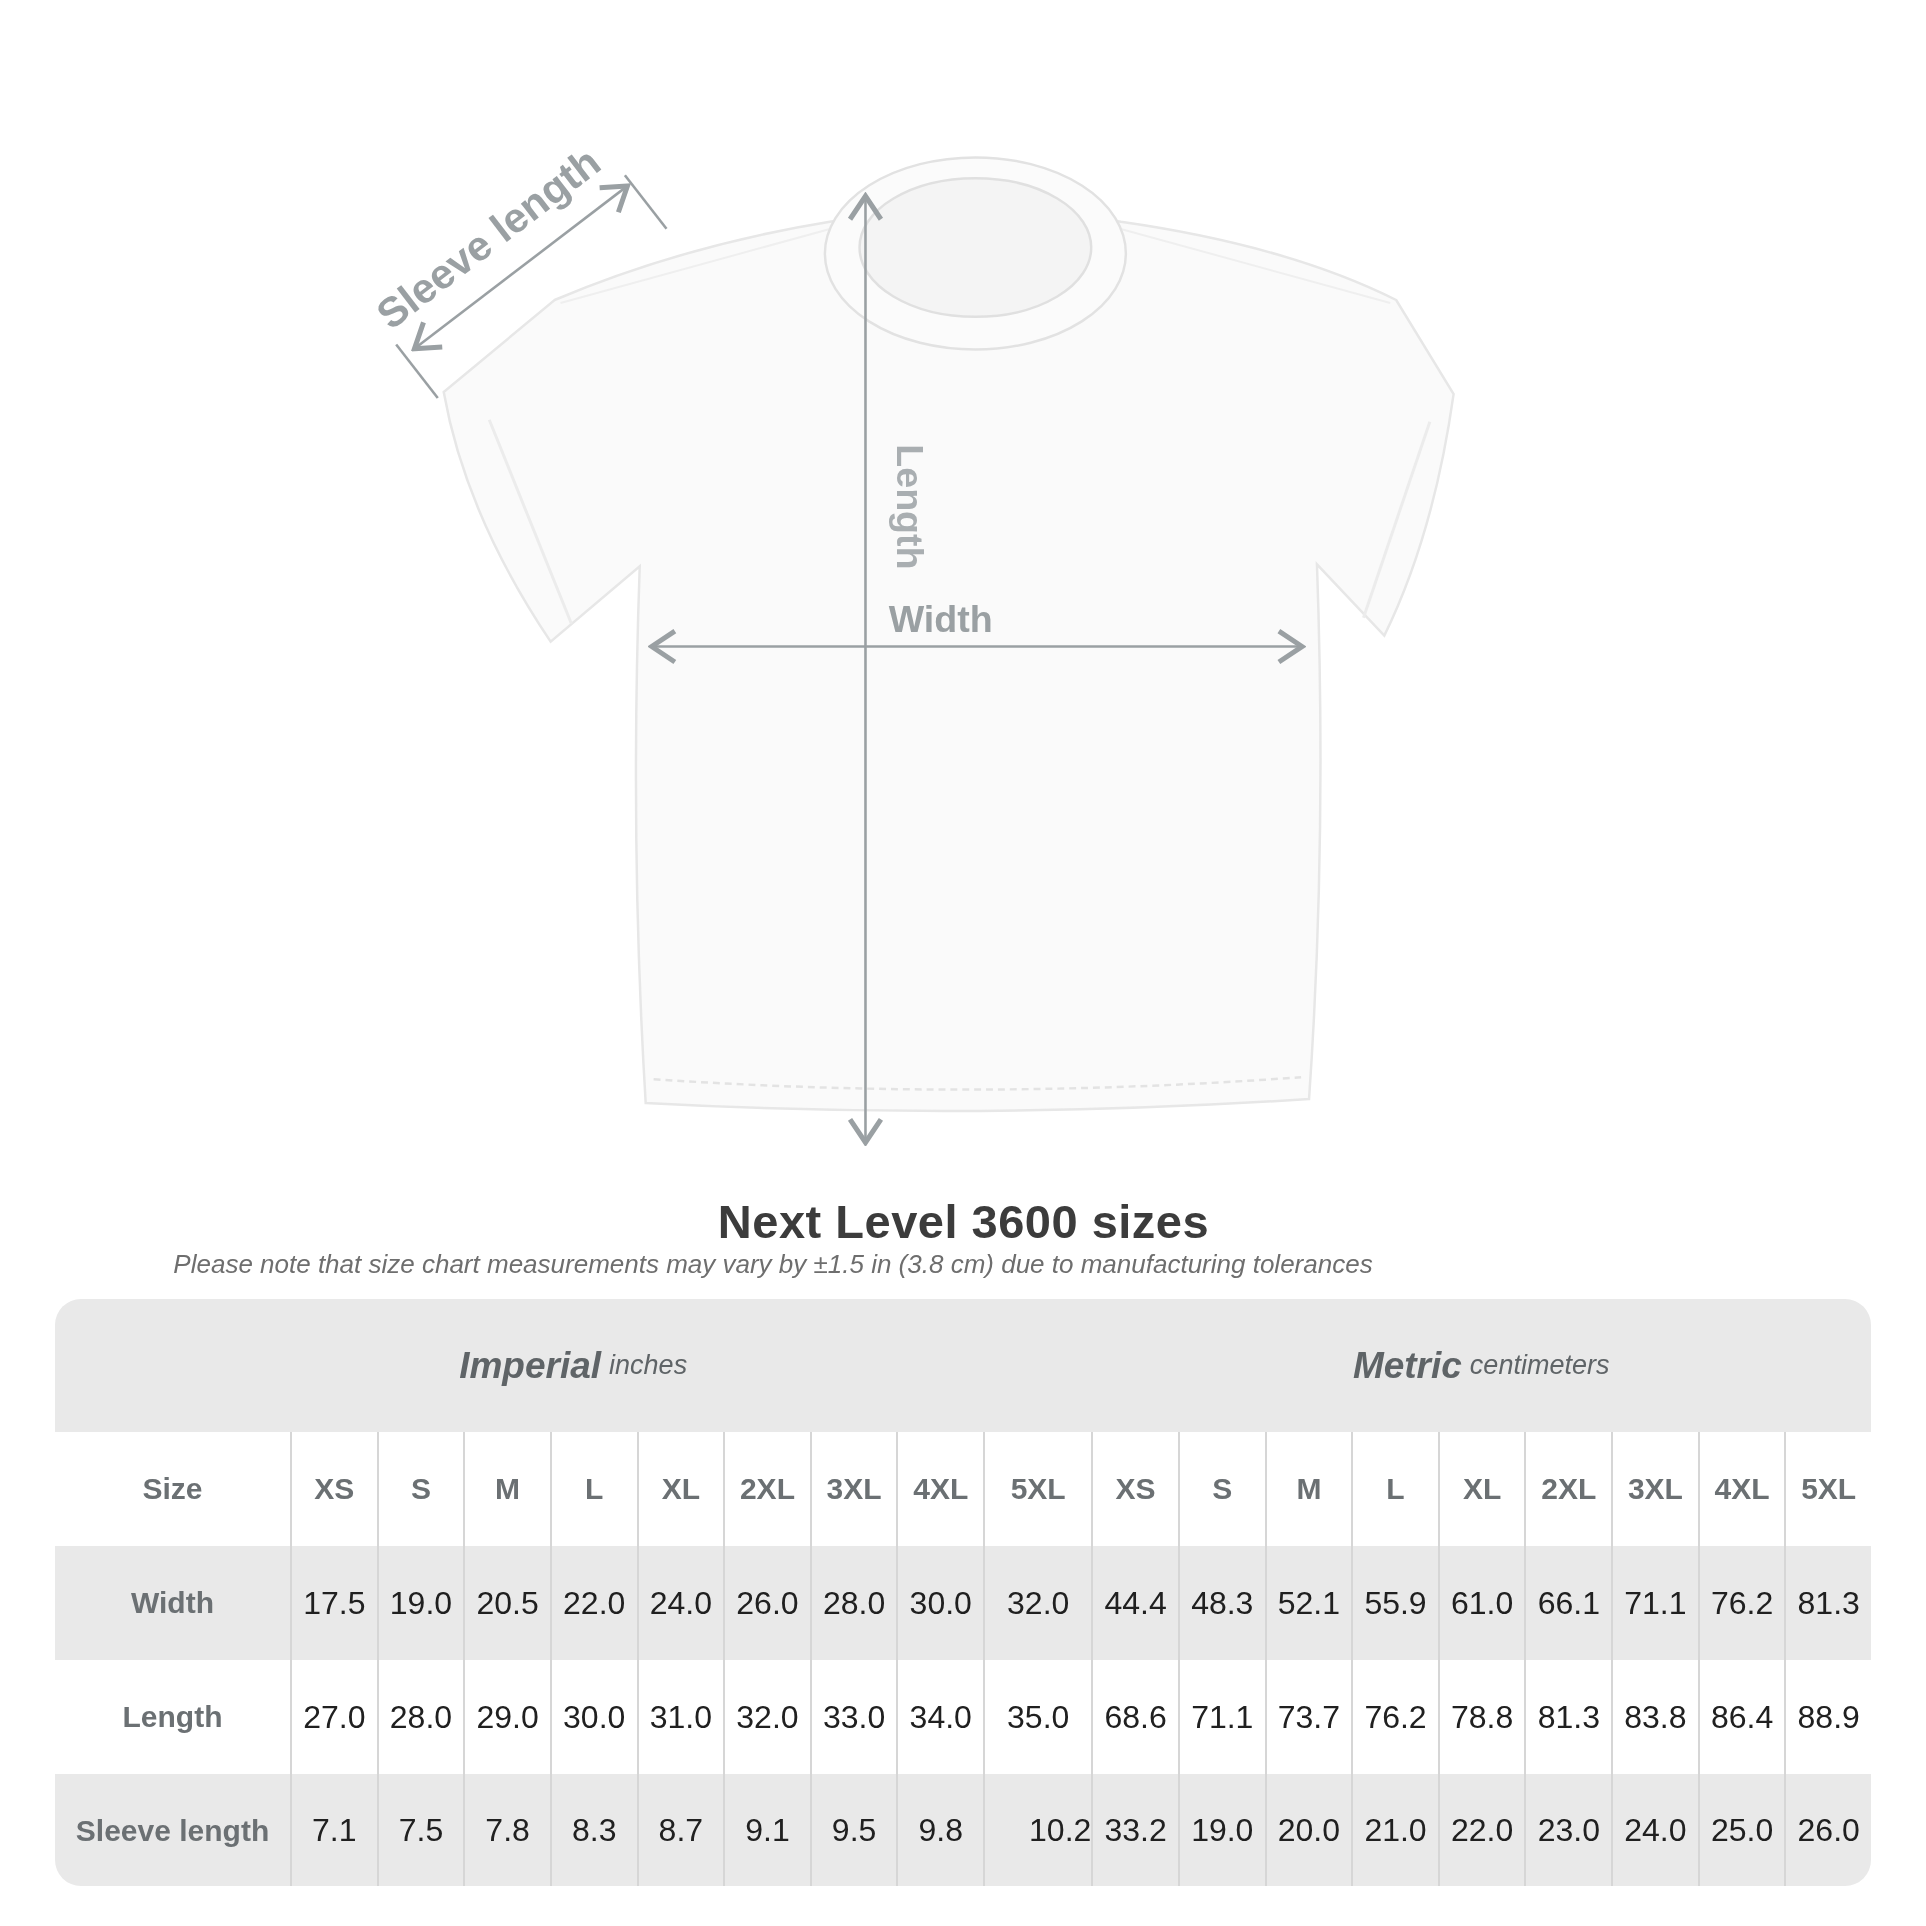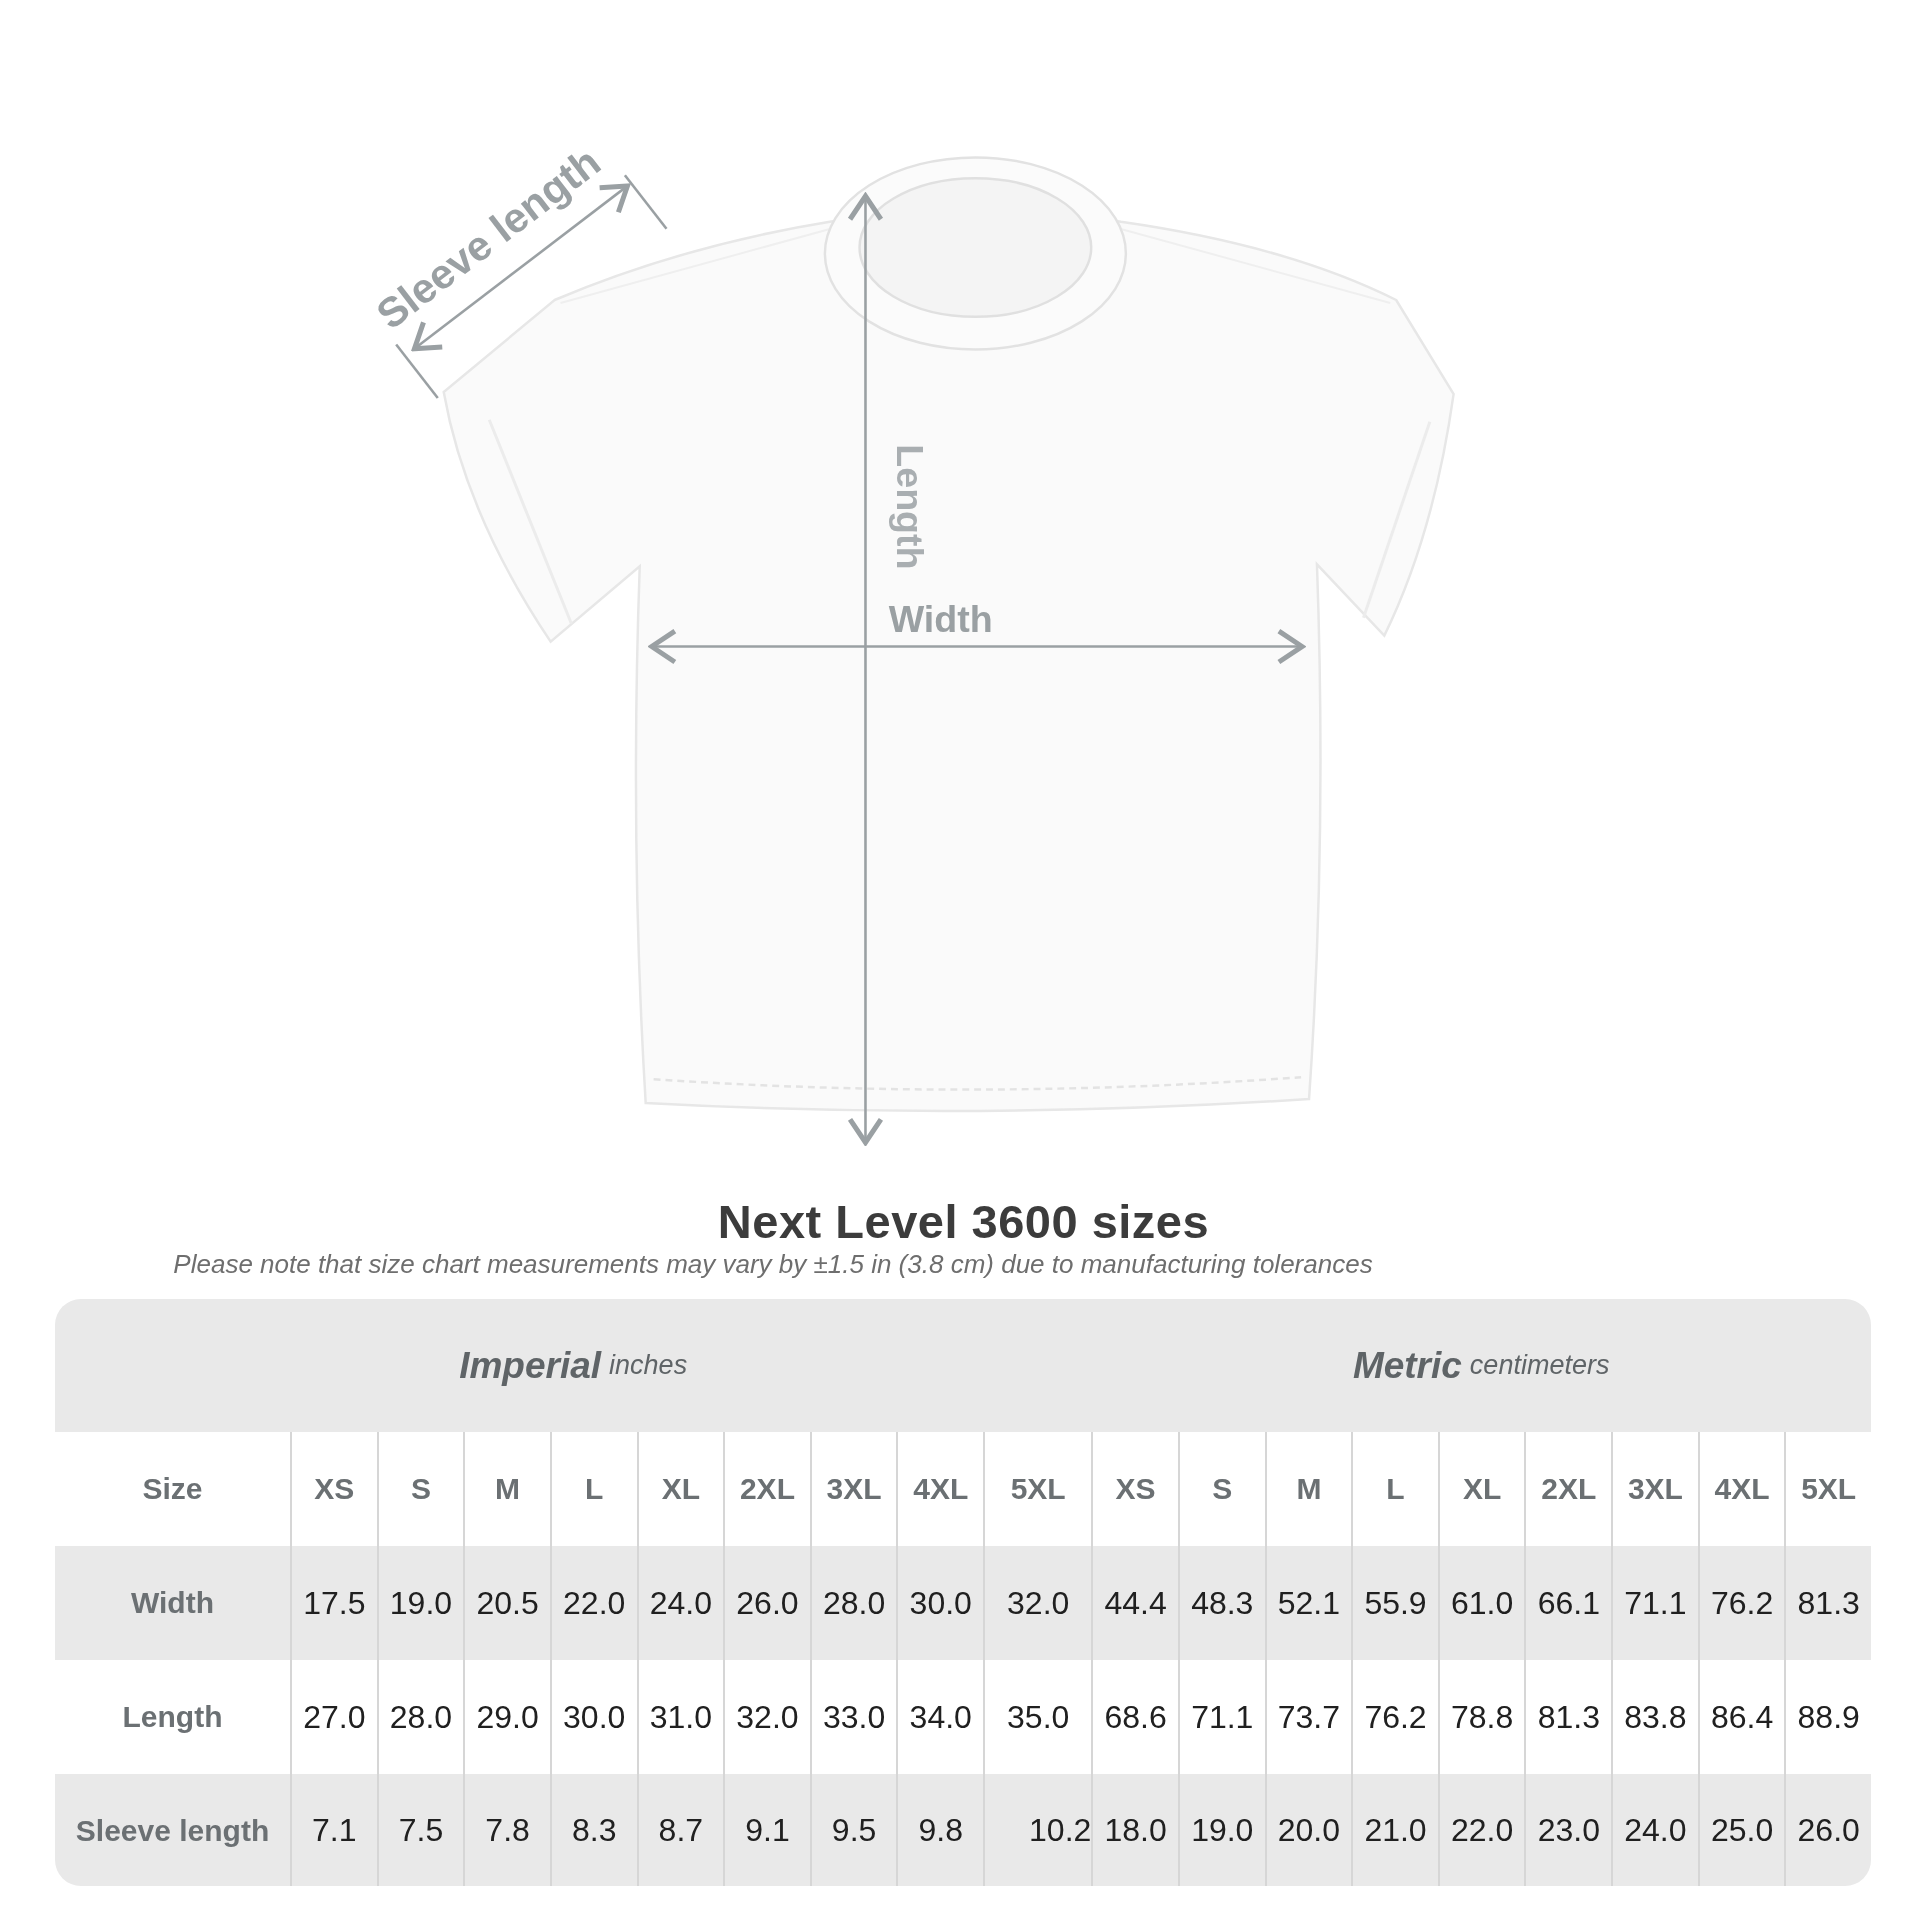--- a/index.html
+++ b/index.html
@@ -177,21 +177,21 @@
       <div class="cell g lbl" style="grid-area: 5 / 1;">Sleeve length</div>
       <div class="cell g sep" style="grid-area: 5 / 2;">7.1</div>
       <div class="cell g sep" style="grid-area: 5 / 3;">7.5</div>
       <div class="cell g sep" style="grid-area: 5 / 4;">7.8</div>
       <div class="cell g sep" style="grid-area: 5 / 5;">8.3</div>
       <div class="cell g sep" style="grid-area: 5 / 6;">8.7</div>
       <div class="cell g sep" style="grid-area: 5 / 7;">9.1</div>
       <div class="cell g sep" style="grid-area: 5 / 8;">9.5</div>
       <div class="cell g sep" style="grid-area: 5 / 9;">9.8</div>
       <div class="cell g sep" style="grid-area: 5 / 10; padding-left: 44px;">10.2</div>
-      <div class="cell g sep" style="grid-area: 5 / 11;">18.0</div>
+      <div class="cell g sep" style="grid-area: 5 / 11;">33.2</div>
       <div class="cell g sep" style="grid-area: 5 / 12;">19.0</div>
       <div class="cell g sep" style="grid-area: 5 / 13;">20.0</div>
       <div class="cell g sep" style="grid-area: 5 / 14;">21.0</div>
       <div class="cell g sep" style="grid-area: 5 / 15;">22.0</div>
       <div class="cell g sep" style="grid-area: 5 / 16;">23.0</div>
       <div class="cell g sep" style="grid-area: 5 / 17;">24.0</div>
       <div class="cell g sep" style="grid-area: 5 / 18;">25.0</div>
       <div class="cell g sep" style="grid-area: 5 / 19;">26.0</div>
     </div>
 

